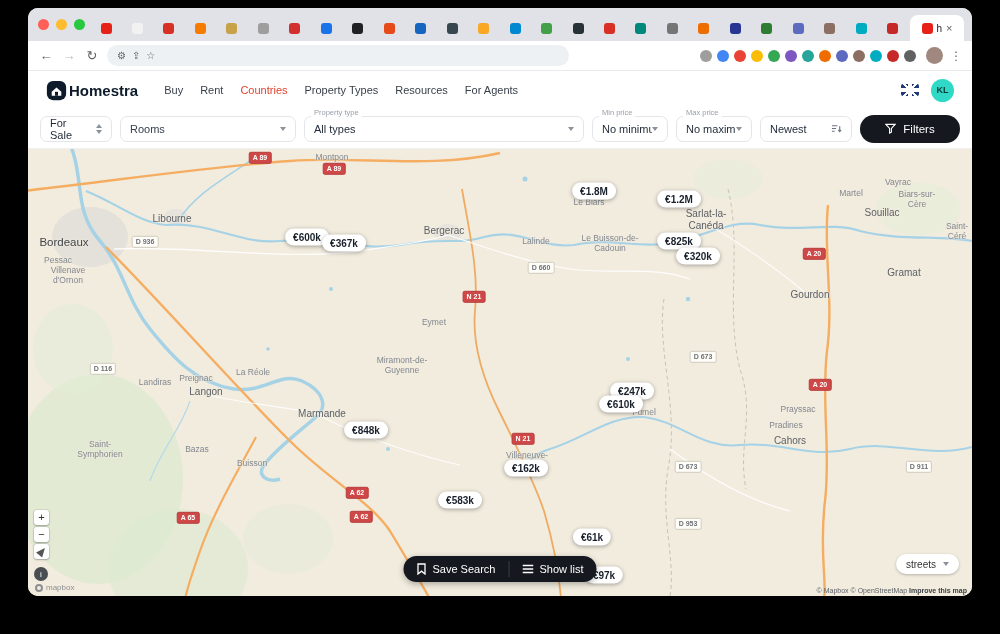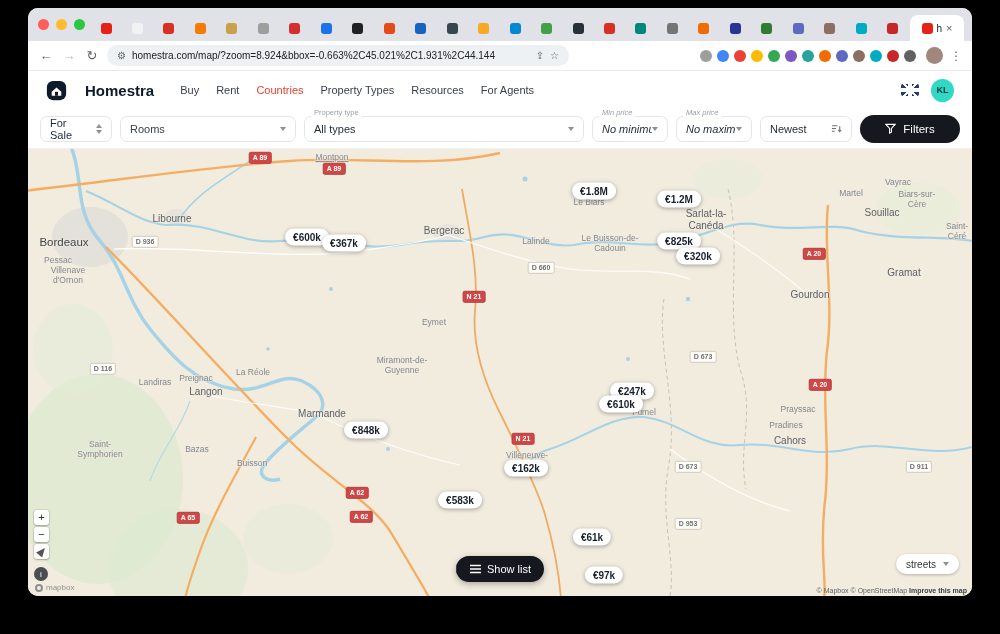--- a/index.html
+++ b/index.html
@@ -23,21 +23,21 @@
   .omnibox { width:462px; height:21px; background:#eef1f4; border-radius:11px; display:flex; align-items:center; padding:0 10px; gap:6px; }
   .omni-ic { font-size:10px; color:#5f6368; }
   .url { font-size:10px; color:#202124; white-space:nowrap; overflow:hidden; flex:1; }
   .ext-row { margin-left:auto; display:flex; align-items:center; gap:5px; }
   .ext { width:12px; height:12px; border-radius:50%; }
   .tb-avatar { width:17px; height:17px; border-radius:50%; background:#a1887f; }
   .menu-dots { color:#5f6368; font-size:12px; margin-left:2px; }
 
   
   .site-header { height:38px; background:#fff; display:flex; align-items:center; padding:0 18px; }
-  .logo { display:flex; align-items:center; gap:18px; font-weight:bold; font-size:15px; color:#0d1b2a; }
+  .logo { display:flex; align-items:center; gap:2px; font-weight:bold; font-size:15px; color:#0d1b2a; }
   .main-nav { display:flex; gap:17px; margin-left:26px; font-size:11px; color:#3a414b; }
   .nav-item.active { color:#e0432f; }
   .header-right { margin-left:auto; display:flex; align-items:center; gap:12px; }
   .uk-flag { position:relative; width:18px; height:12px; border-radius:2px; overflow:hidden;
     background:
       linear-gradient(45deg, transparent 44%, #fff 44% 56%, transparent 56%),
       linear-gradient(-45deg, transparent 44%, #fff 44% 56%, transparent 56%),
       #23397f; display:inline-block; }
   .uk-flag::after { content:""; position:absolute; inset:0;
     background:
@@ -46,21 +46,21 @@
       linear-gradient(90deg, transparent 44%, #d02e2e 44% 56%, transparent 56%),
       linear-gradient(0deg, transparent 40%, #d02e2e 40% 60%, transparent 60%);
     background-blend-mode:normal; }
   .avatar { width:23px; height:23px; border-radius:50%; background:#2fd9c6; color:#0b3a38; font-size:9px; font-weight:bold; display:flex; align-items:center; justify-content:center; }
 
   
   .filter-row { height:40px; background:#fff; display:flex; align-items:center; padding:0 12px; gap:8px; border-bottom:1px solid #f1f1f1; }
   .dd { position:relative; height:26px; border:1px solid #e3e5e9; border-radius:7px; background:#fff; display:flex; align-items:center; justify-content:space-between; padding:0 9px; font-size:11px; color:#1f2937; }
   .dd .lbl { position:absolute; top:-9px; left:6px; font-size:7.5px; color:#9aa1ab; background:#fff; padding:0 3px; line-height:1.2; }
   .w-sale { width:72px; } .w-type { width:280px; } .w-rooms { width:176px; color:#374151; }
-  .w-price { width:76px;font-style:italic; } .w-sort { width:92px; }
+  .w-price { width:76px; } .w-sort { width:92px; }
   .caret { display:inline-block; width:0; height:0; border-left:3.5px solid transparent; border-right:3.5px solid transparent; border-top:4px solid #8a919b; }
   .caret.up { border-top:none; border-bottom:4px solid #8a919b; }
   .dcarets { display:inline-flex; flex-direction:column; gap:2px; margin-left:6px; }
   .filters-btn { margin-left:auto; width:100px; height:28px; border:none; border-radius:14px; background:#15181e; color:#fff; font-size:11.5px; display:flex; align-items:center; justify-content:center; gap:7px; font-family:inherit; }
 
   
   .map { position:relative; height:447px; background:#f2ecdf; overflow:hidden; }
   .map-bg { position:absolute; inset:0; }
   .overlay { position:absolute; inset:0; }
   .place { position:absolute; transform:translate(-50%,-50%); text-align:center; line-height:1.15; color:#82878f; font-size:8.5px; max-width:62px; text-shadow:0 0 2px #f2ecdf,0 0 2px #f2ecdf,0 0 3px #f2ecdf; z-index:2; }
@@ -183,21 +183,20 @@
       <span class="tab-close">×</span>
     </div>
   </div>
 
   <div class="toolbar">
     <span class="nav-ic">←</span>
     <span class="nav-ic dim">→</span>
     <span class="nav-ic">↻</span>
     <div class="omnibox">
       <span class="omni-ic">⚙</span>
-      <span class="url">homestra.com/map/?zoom=8.924&amp;bbox=-0.663%2C45.021%2C1.931%2C44.144</span>
       <span class="omni-ic">⇪</span>
       <span class="omni-ic">☆</span>
     </div>
     <div class="ext-row">
       <span class="ext" style="background: rgb(158, 158, 158);"></span>
         <span class="ext" style="background: rgb(66, 133, 244);"></span>
         <span class="ext" style="background: rgb(234, 67, 53);"></span>
         <span class="ext" style="background: rgb(251, 188, 5);"></span>
         <span class="ext" style="background: rgb(52, 168, 83);"></span>
         <span class="ext" style="background: rgb(126, 87, 194);"></span>
@@ -325,21 +324,21 @@
       <path d="M 294 268 C 334 288 394 308 432 316" stroke="#ffffff" stroke-width="1.1" fill="none" opacity=".85"></path>
       <path d="M 178 246 C 238 258 288 262 294 266" stroke="#ffffff" stroke-width="1.1" fill="none" opacity=".85"></path>
       <path d="M 678 74 C 722 100 762 130 782 148" stroke="#ffffff" stroke-width="1.1" fill="none" opacity=".85"></path>
     </svg>
 
     <div class="overlay">
         <div class="place big" style="left: 36px; top: 94px;">Bordeaux</div>
         <div class="place sm" style="left: 30px; top: 112px;">Pessac</div>
         <div class="place sm" style="left: 40px; top: 127px;">Villenave d'Ornon</div>
         <div class="place med" style="left: 144px; top: 70px;">Libourne</div>
-        <div class="place sm" style="left: 304px; top: 9px; text-decoration: underline;">Montpon</div>
+        <div class="place sm" style="left: 304px; top: 9px;">Montpon</div>
         <div class="place med" style="left: 416px; top: 82px;">Bergerac</div>
         <div class="place sm" style="left: 508px; top: 93px;">Lalinde</div>
         <div class="place sm" style="left: 561px; top: 54px;">Le Biars</div>
         <div class="place sm" style="left: 582px; top: 95px;">Le Buisson-de-Cadouin</div>
         <div class="place med" style="left: 678px; top: 70px;">Sarlat-la-Canéda</div>
         <div class="place med" style="left: 854px; top: 64px;">Souillac</div>
         <div class="place sm" style="left: 823px; top: 45px;">Martel</div>
         <div class="place sm" style="left: 870px; top: 34px;">Vayrac</div>
         <div class="place sm" style="left: 889px; top: 51px;">Biars-sur-Cère</div>
         <div class="place sm" style="left: 929px; top: 83px;">Saint-Céré</div>
@@ -399,20 +398,26 @@
         </div>
       <div class="geo-circle">i</div>
     </div>
 
     <div class="mapbox-logo">
       <span class="mb-dot"></span>
       <span>mapbox</span>
     </div>
 
     <div class="bottom-ctr">
+      <button class="ctr-btn">
+        <svg width="10" height="12" viewBox="0 0 10 12">
+          <path d="M1.5 1 h7 v10 l-3.5 -2.8 -3.5 2.8 z" fill="none" stroke="#fff" stroke-width="1.3"></path>
+        </svg>
+        <span>Save Search</span>
+      </button>
       <div class="vdiv"></div>
       <button class="ctr-btn">
         <svg width="11" height="10" viewBox="0 0 11 10">
           <g stroke="#fff" stroke-width="1.4">
               <line x1="0" y1="1.5" x2="11" y2="1.5"></line>
               <line x1="0" y1="5" x2="11" y2="5"></line>
               <line x1="0" y1="8.5" x2="11" y2="8.5"></line>
             </g>
         </svg>
         <span>Show list</span>

